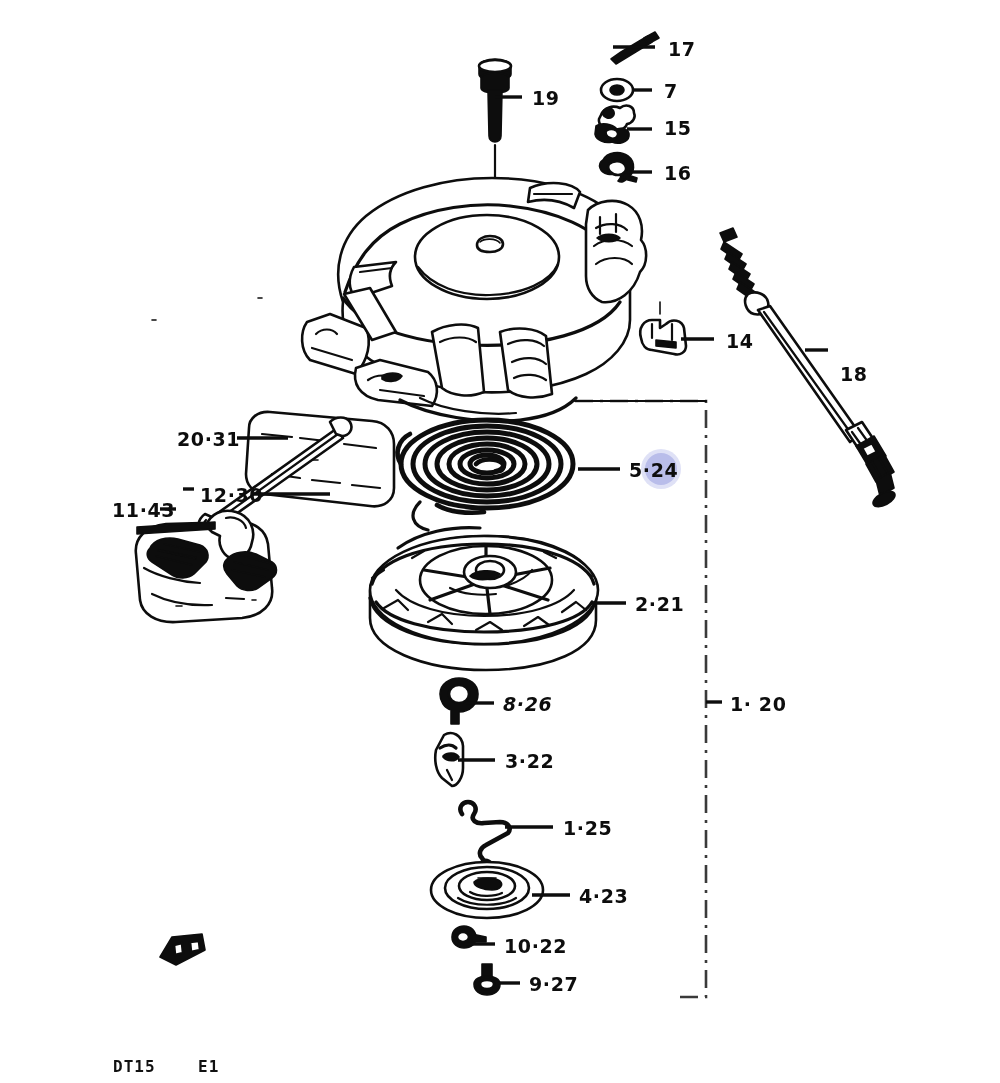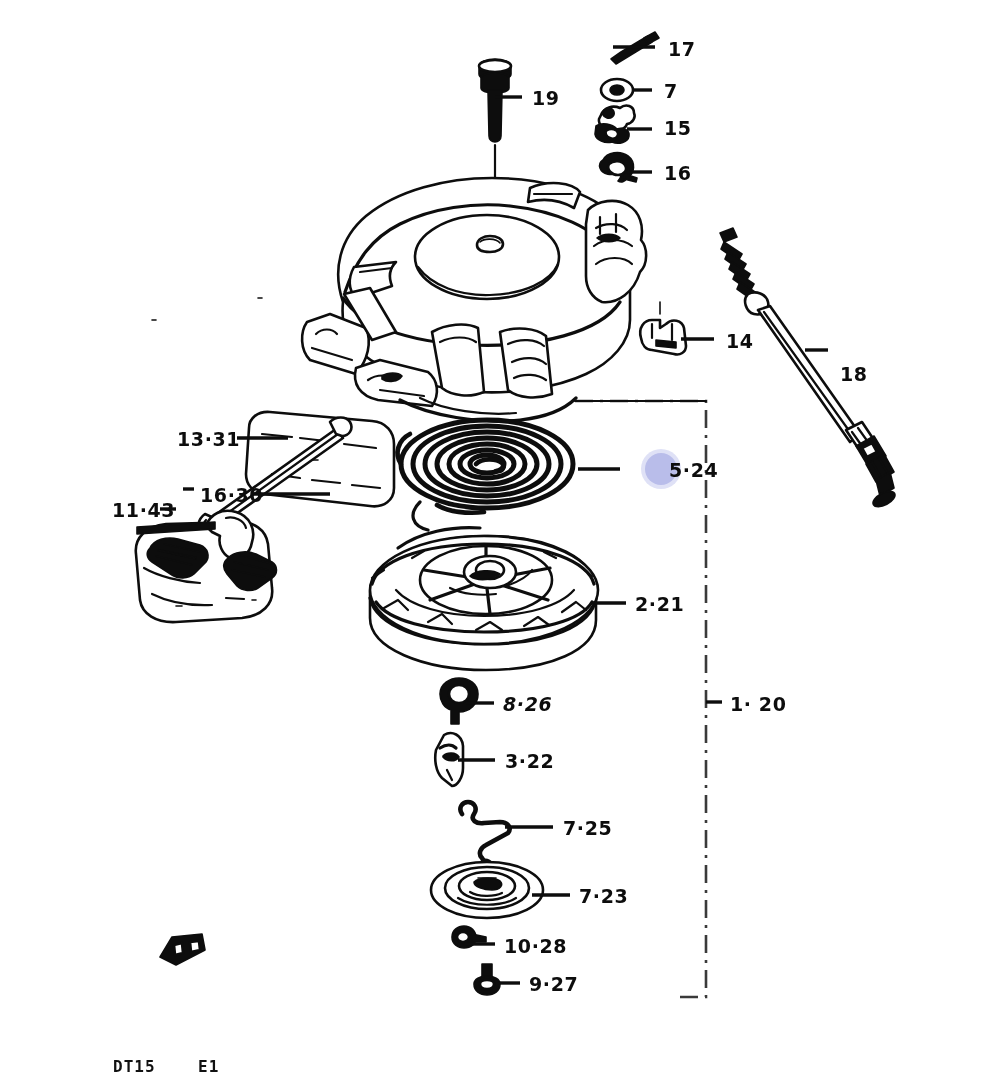--- a/index.html
+++ b/index.html
@@ -31,21 +31,21 @@
     white-space:pre;
   }
   .hl-wrap{position:relative;display:inline-block;}
   .hl-circle{
     position:absolute;
     border-radius:50%;
     background:#b9bdea;
     box-shadow:0 0 0 4px rgba(197,200,238,0.55);
     z-index:0;
   }
-  .hl-text{position:relative;z-index:1;margin-left:40px;}
+  .hl-text{position:relative;z-index:1;}
 </style>
 </head>
 <body>
 
 <div id="stage">
 
   <svg id="diagram" viewBox="0 0 1000 1083" aria-hidden="true">
     <defs>
       <style>
         .ln{fill:none;stroke:#0d0d0d;stroke-linecap:round;stroke-linejoin:round;}
@@ -409,34 +409,34 @@
     </g>
   </svg>
 
   <div class="lbl" style="left:668px;top:36px;">17</div>
   <div class="lbl" style="left:664px;top:78px;">7</div>
   <div class="lbl" style="left:664px;top:115px;">15</div>
   <div class="lbl" style="left:664px;top:160px;">16</div>
   <div class="lbl" style="left:532px;top:85px;">19</div>
   <div class="lbl" style="left:726px;top:328px;text-align:center;">14</div>
   <div class="lbl" style="left:840px;top:339px;margin-top:22px;">18</div>
-  <div class="lbl" style="left:177px;top:426px;">13·31</div>
-  <div class="lbl" style="left:200px;top:482px;">16·30</div>
+  <div class="lbl" style="left:177px;top:426px;">20·31</div>
+  <div class="lbl" style="left:200px;top:482px;">12·30</div>
   <div class="lbl" style="left:112px;top:497px;">11·43</div>
 
   <div class="lbl" style="left:629px;top:457px;">
     <span class="hl-wrap">
       <span class="hl-circle" style="left:16px;top:-6px;width:32px;height:32px;"></span>
       <span class="hl-text">5·24</span>
     </span>
   </div>
 
   <div class="lbl" style="left:635px;top:591px;">2·21</div>
   <div class="lbl" style="left:503px;top:691px;font-style:italic;">8·26</div>
   <div class="lbl" style="left:505px;top:748px;text-align:center;">3·22</div>
-  <div class="lbl" style="left:563px;top:815px;">7·25</div>
-  <div class="lbl" style="left:579px;top:883px;">7·23</div>
-  <div class="lbl" style="left:504px;top:933px;">10·28</div>
+  <div class="lbl" style="left:563px;top:815px;">1·25</div>
+  <div class="lbl" style="left:579px;top:883px;">4·23</div>
+  <div class="lbl" style="left:504px;top:933px;">10·22</div>
   <div class="lbl" style="left:529px;top:971px;">9·27</div>
   <div class="lbl" style="left:730px;top:691px;text-align:center;">1· 20</div>
 
   <div class="footer" style="left:113px;top:1055px;">DT15    E1</div>
 </div>
 
 </body></html>

